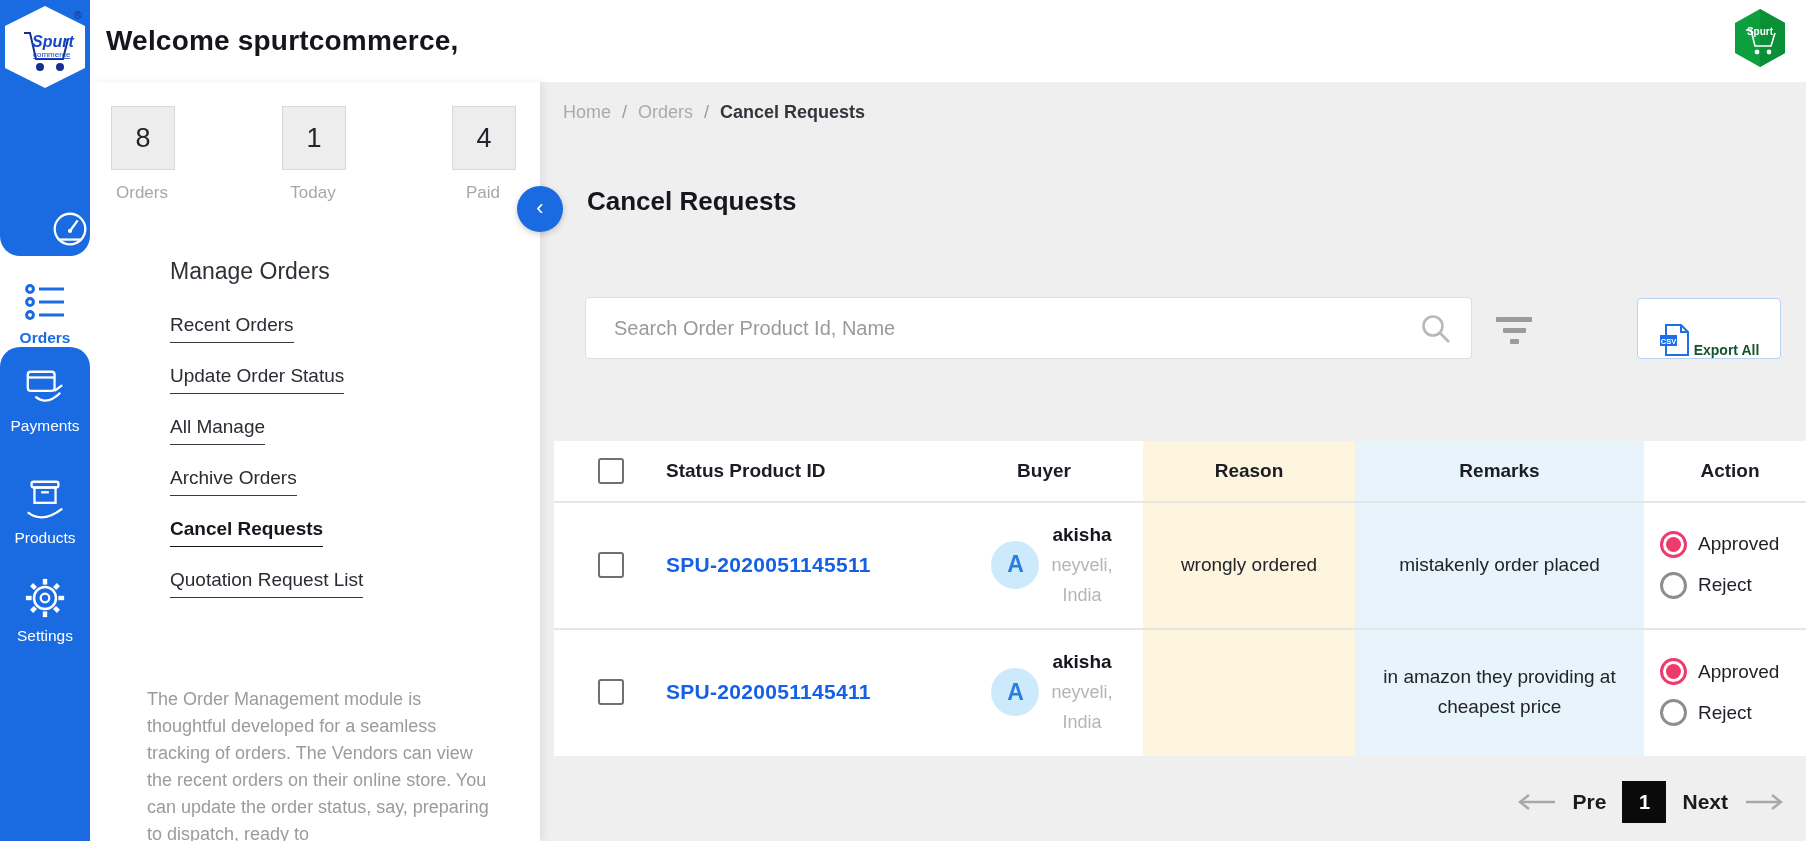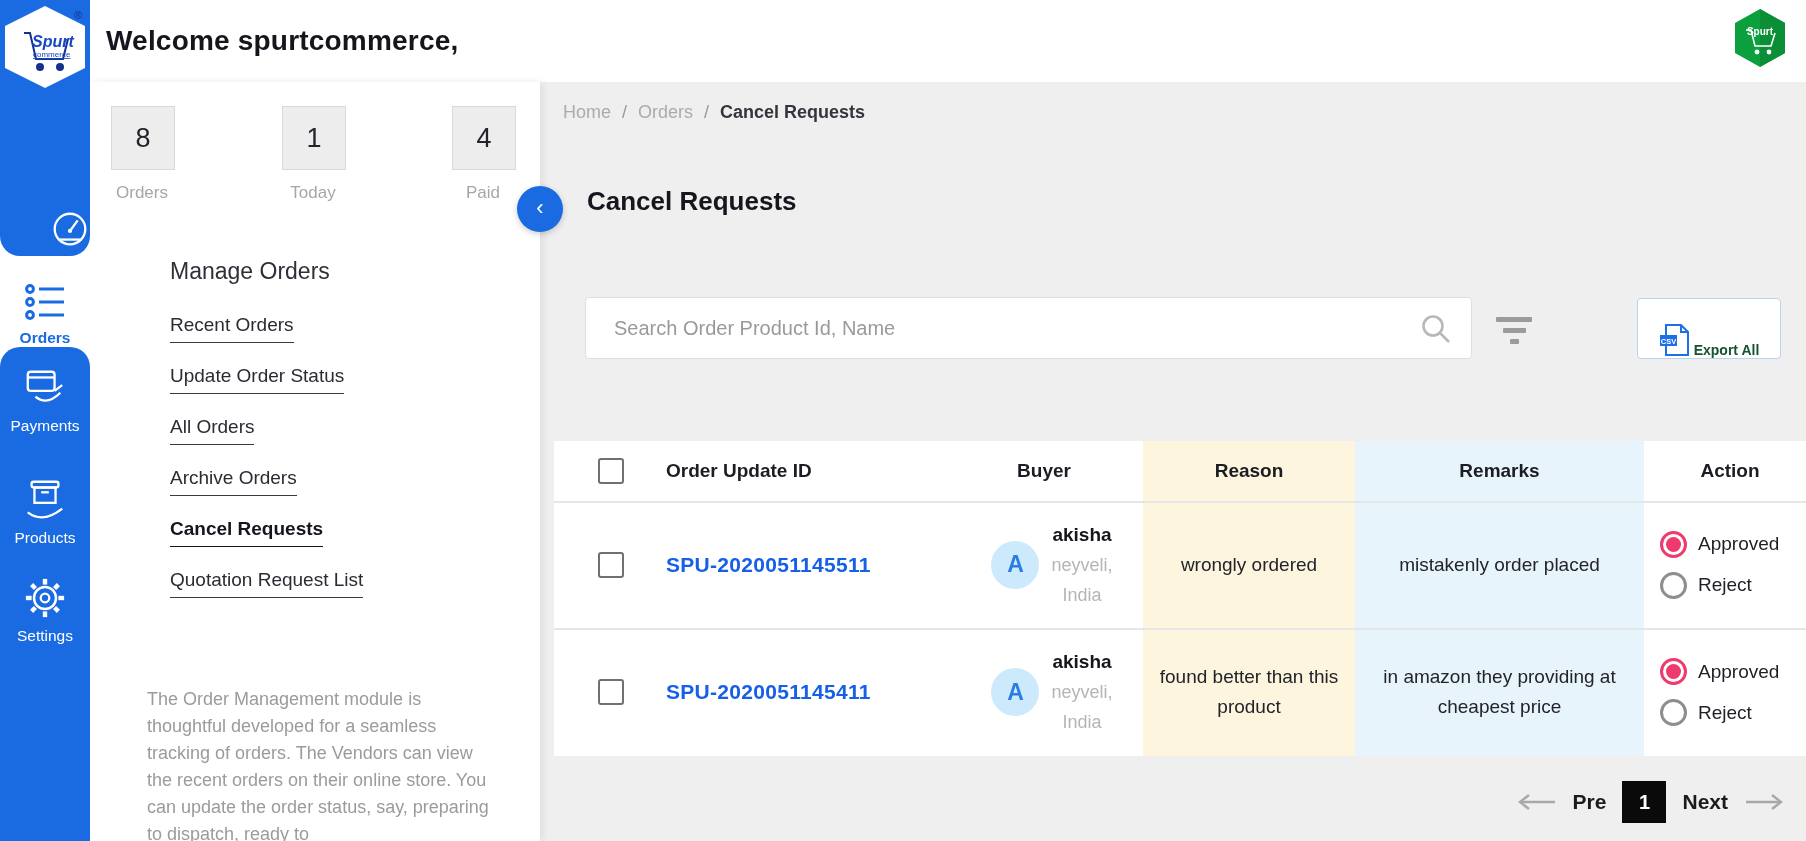--- a/index.html
+++ b/index.html
@@ -216,21 +216,21 @@
   <div class="stat stat3">
     <div class="stat-box">4</div>
     <div class="stat-label">Paid</div>
   </div>
 
   <div class="panel-title">Manage Orders</div>
 
   <ul class="panel-menu">
     <li><a>Recent Orders</a></li>
     <li><a>Update Order Status</a></li>
-    <li><a>All Orders</a></li>
+    <li><a>All Manage</a></li>
     <li><a>Archive Orders</a></li>
     <li class="active"><a>Cancel Requests</a></li>
     <li><a>Quotation Request List</a></li>
   </ul>
 
   <div class="panel-desc">The Order Management module is thoughtful developed for a seamless tracking of orders. The Vendors can view the recent orders on their online store. You can update the order status, say, preparing to dispatch, ready to</div>
 </div>
 
 <div class="collapse-btn">
   <span>‹</span>
@@ -271,21 +271,21 @@
 </div>
 
 <div class="table-card">
   <div class="band band-reason"></div>
   <div class="band band-remarks"></div>
   <div class="hsep sep-header"></div>
   <div class="hsep sep-row1"></div>
 
   <div class="thead">
     <div class="checkbox check-head"></div>
-    <div class="th th-id">Order Update ID</div>
+    <div class="th th-id">Status Product ID</div>
     <div class="th th-buyer">Buyer</div>
     <div class="th th-reason">Reason</div>
     <div class="th th-remarks">Remarks</div>
     <div class="th th-action">Action</div>
   </div>
 
   <div class="row row1">
     <div class="cell cell-check">
         <div class="checkbox"></div>
       </div>
@@ -318,21 +318,20 @@
       </div>
     <div class="cell cell-id">SPU-2020051145411</div>
     <div class="cell cell-buyer">
       <div class="avatar-circle">A</div>
       <div class="buyer-text">
         <div class="buyer-name">akisha</div>
         <div class="buyer-loc">neyveli,</div>
         <div class="buyer-loc">India</div>
       </div>
     </div>
-    <div class="cell cell-reason">found better than this product</div>
     <div class="cell cell-remarks">in amazon they providing at cheapest price</div>
     <div class="cell cell-action">
       <div class="radio-option">
         <span class="radio sel"></span>
         <span class="radio-label">Approved</span>
       </div>
       <div class="radio-option">
         <span class="radio unsel"></span>
         <span class="radio-label">Reject</span>
       </div>

